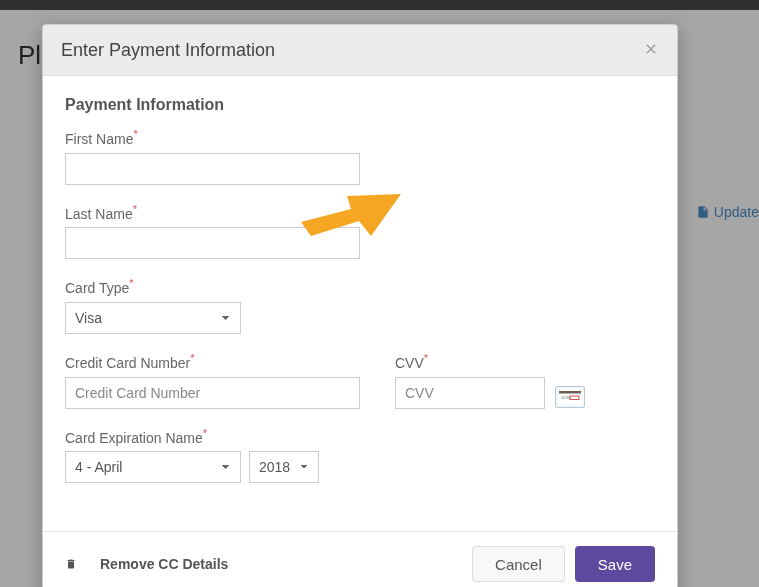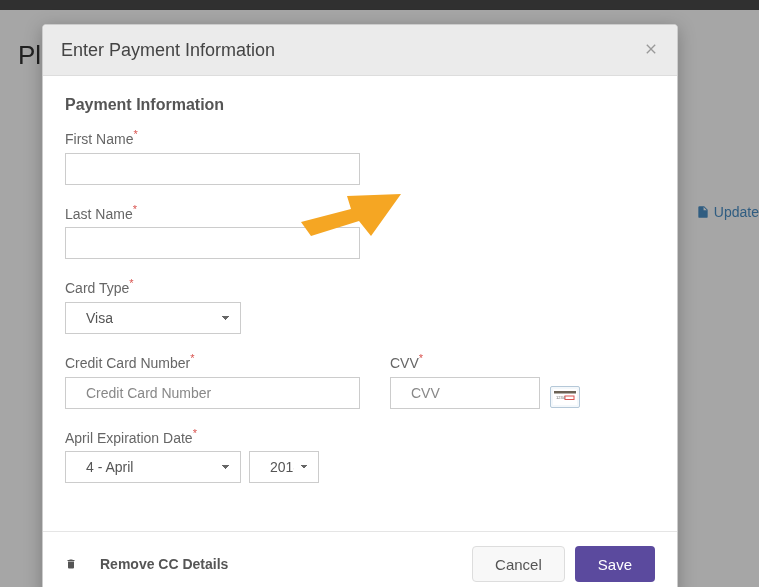--- a/index.html
+++ b/index.html
@@ -97,21 +97,21 @@
       font-size: 14px;
       color: #666;
       margin-bottom: 6px;
     }
     .req { color: #d9534f; font-size: 11px; vertical-align: super; }
     .form-input, .form-select {
       width: 100%;
       height: 32px;
       border: 1px solid #ccc;
       background: #fff;
-      padding: 4px 20px;
+      padding: 4px 9px;
       font-size: 14px;
       color: #555;
       font-family: inherit;
     }
     .form-input::placeholder { color: #888; }
     .form-select {
       appearance: none;
       background-image: linear-gradient(45deg, transparent 50%, #666 50%), linear-gradient(135deg, #666 50%, transparent 50%);
       background-position: calc(100% - 14px) 13px, calc(100% - 10px) 13px;
       background-size: 4px 4px, 4px 4px;
@@ -183,21 +183,21 @@
     }
     .btn-cancel {
       background: #f8f8f8;
       border-color: #ddd;
       color: #555;
     }
     .btn-save {
       background: #5b4a9e;
       color: #fff;
     }
-    .cc-row { display: flex; gap: 30px; }
+    .cc-row { display: flex; justify-content: space-between; gap: 30px; }
     .cc-row .form-group { flex: 1; }
   </style>
 </head>
 <body>
 
 <div class="bg-top-bar"></div>
 <div class="bg-title">Plan</div>
 <div class="bg-update-link">
   <svg width="14" height="14" viewBox="0 0 24 24">
       <path d="M14 2H6a2 2 0 0 0-2 2v16a2 2 0 0 0 2 2h12a2 2 0 0 0 2-2V8l-6-6zm-1 7V3.5L18.5 9H13z"></path>
@@ -254,21 +254,21 @@
                 <rect x="1" y="2" width="22" height="2.5" fill="#6b6255"></rect>
                 <rect x="12" y="7" width="9" height="3.5" fill="none" stroke="#d9534f" stroke-width="1"></rect>
                 <text x="3" y="10" font-size="4" fill="#666">1234</text>
               </svg>
           </div>
         </div>
       </div>
     </div>
 
     <div class="form-group">
-      <label class="form-label"><span>April Expiration Date</span><span class="req">*</span></label>
+      <label class="form-label"><span>Card Expiration Name</span><span class="req">*</span></label>
       <select class="form-select select-month">
         <option>4 - April</option>
       </select>
       <select class="form-select select-year">
         <option>2018</option>
       </select>
     </div>
 
     <svg class="arrow" width="100" height="50" viewBox="0 0 100 50">
       <path d="M 0 28 L 50 15 L 46 2 L 100 0 L 70 42 L 58 27 L 10 42 Z" fill="#f5a623"></path>

